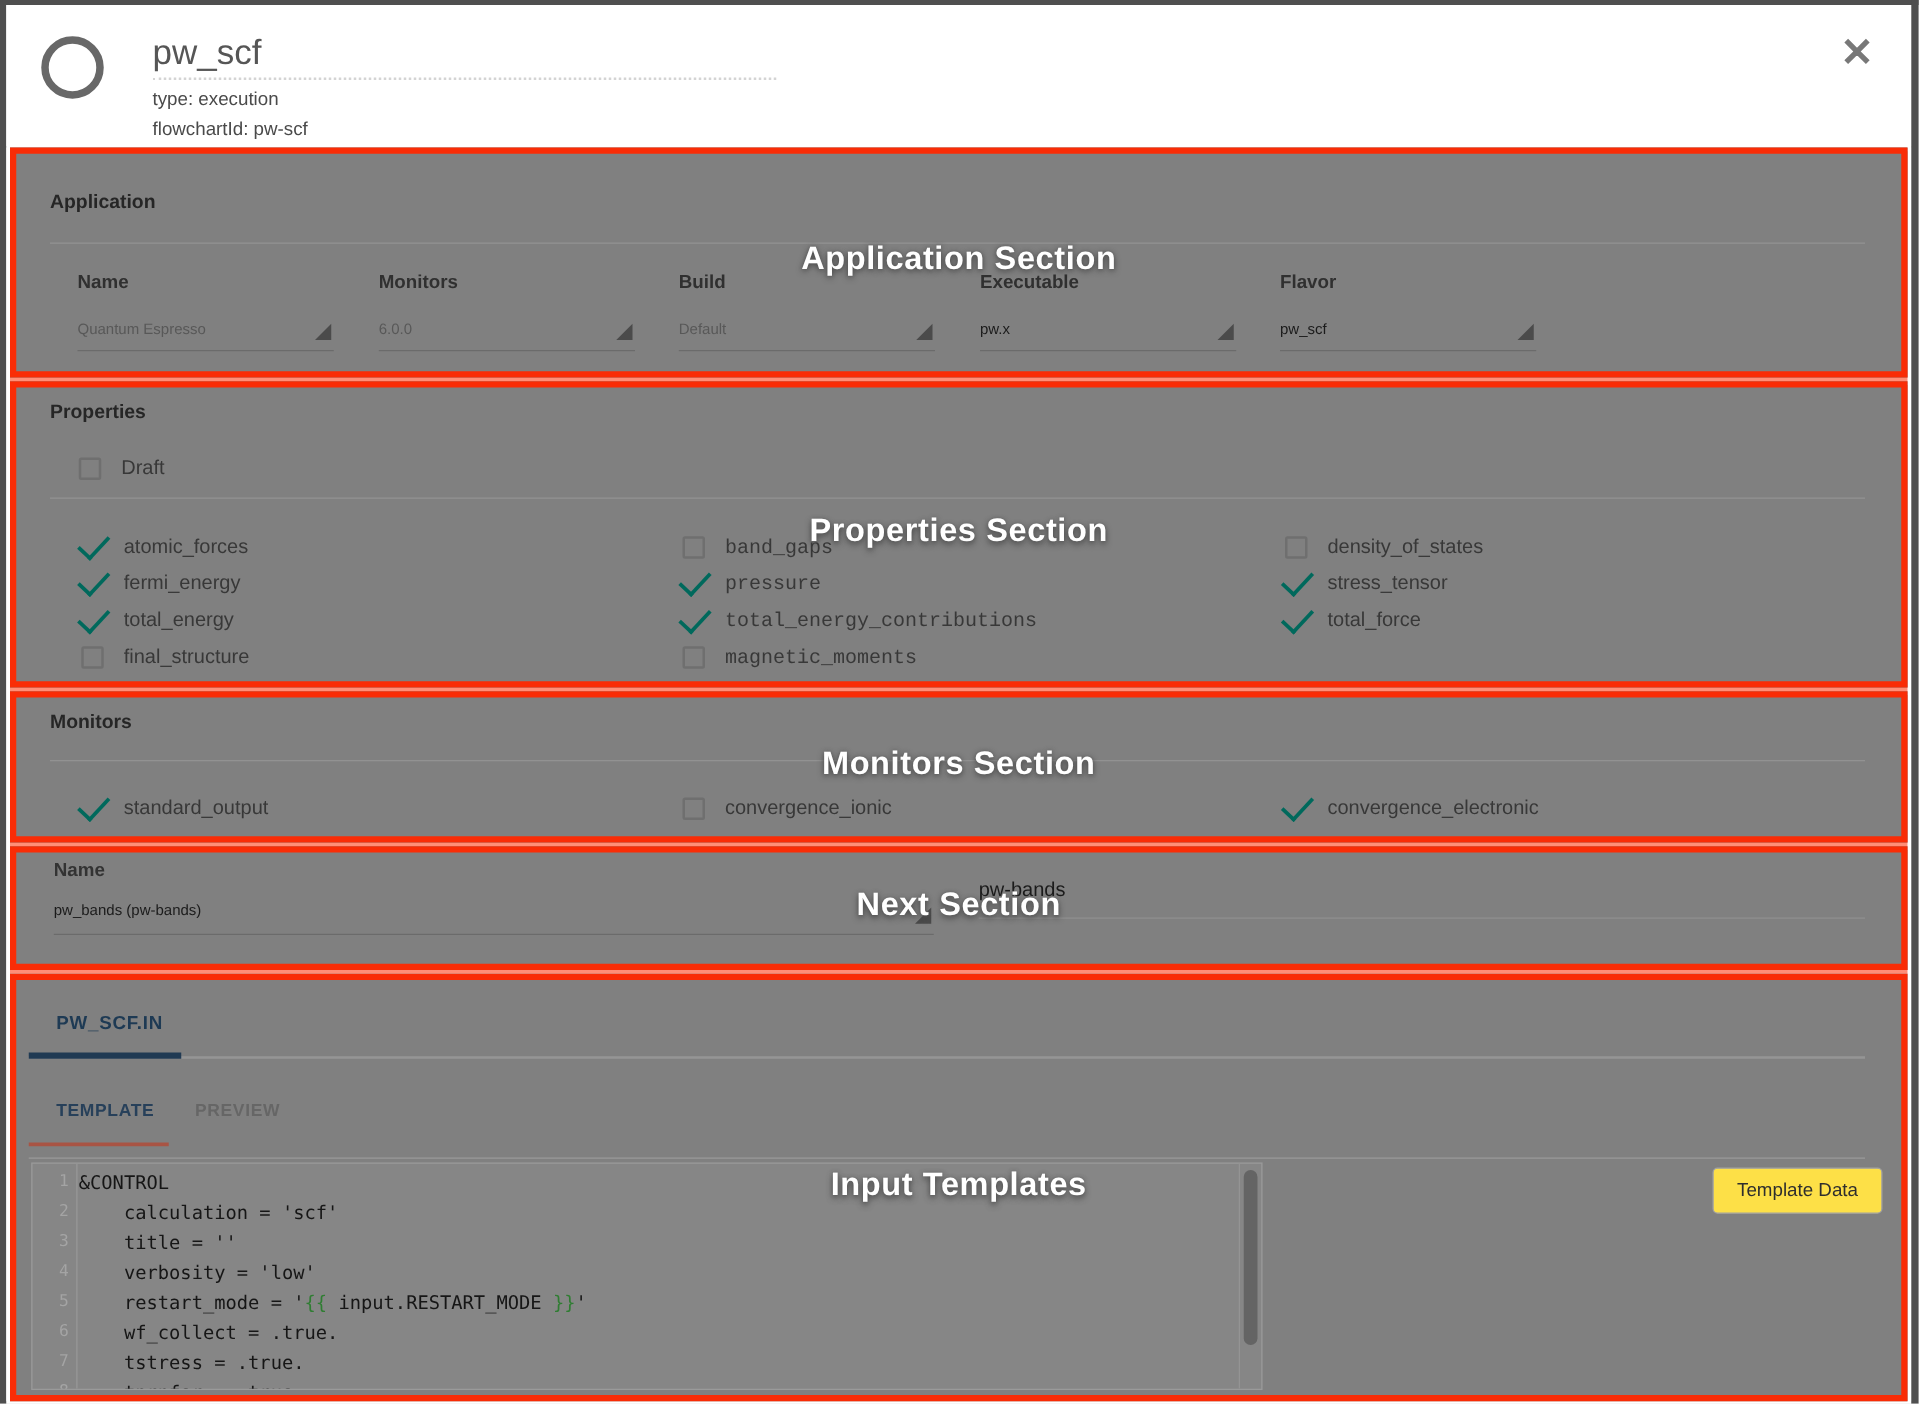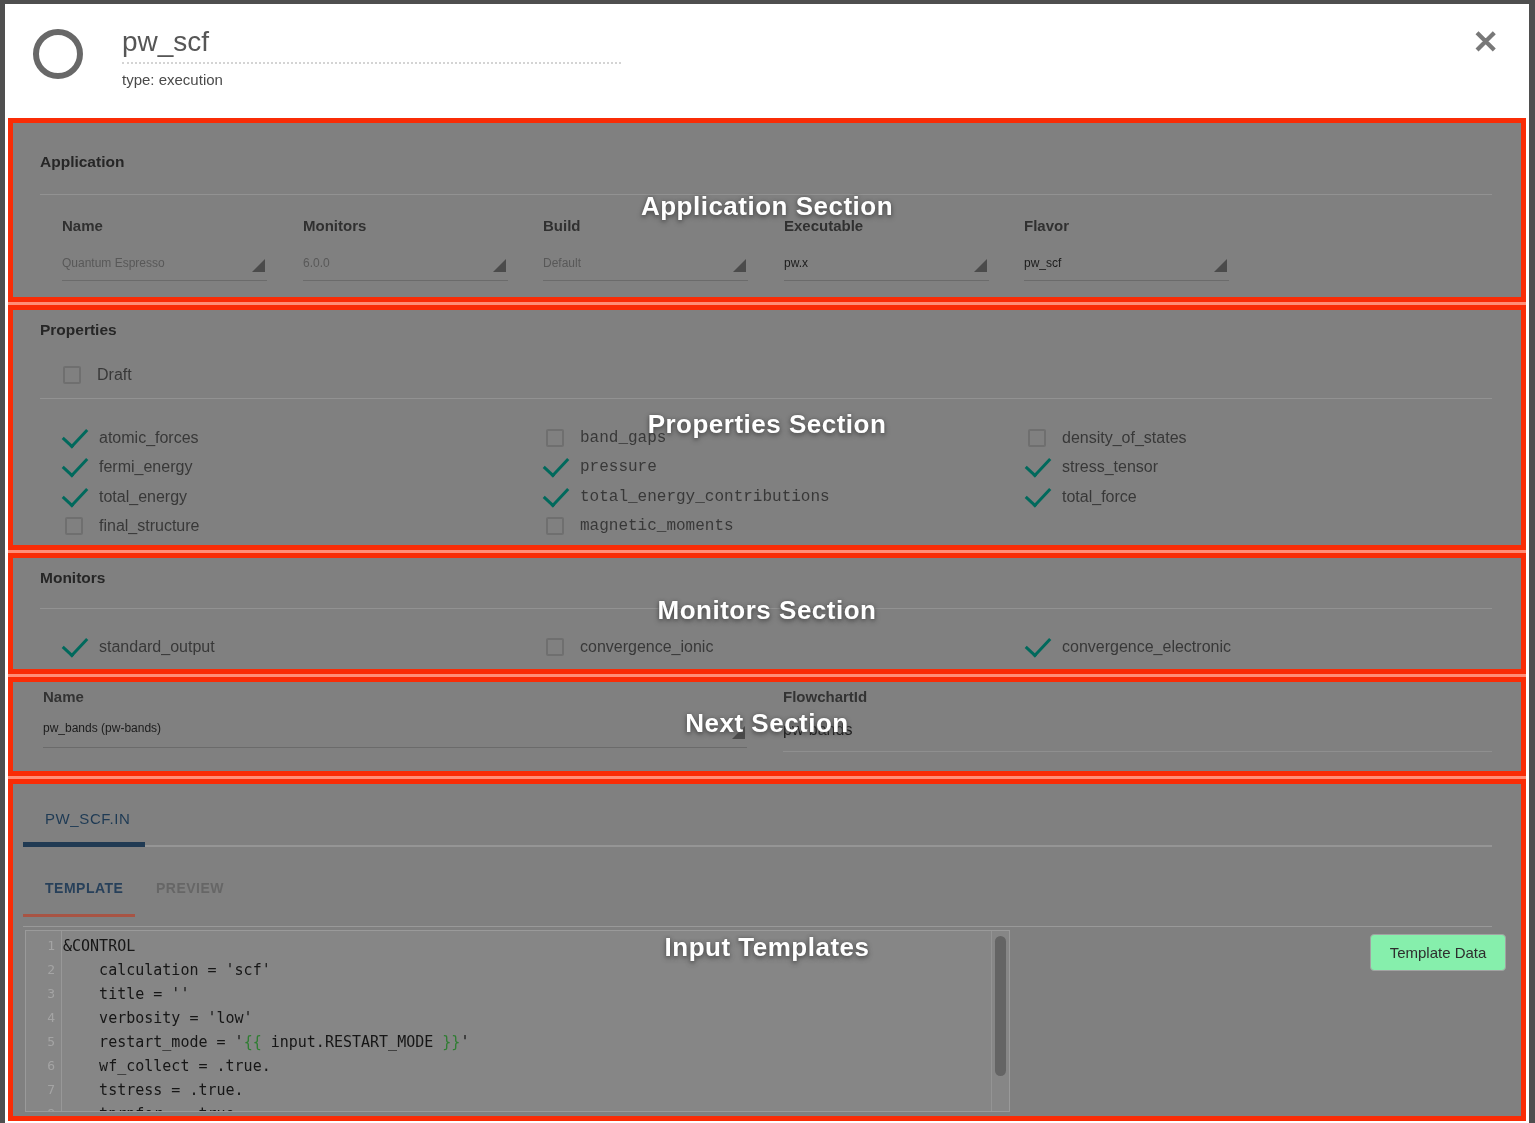--- a/index.html
+++ b/index.html
@@ -52,53 +52,54 @@
   .check-label{font-size:16px;color:#383838;}
   .draft-row{position:absolute;left:50px;top:44px;}
   
   .next-field{position:absolute;top:6px;}
   .next-field .f-label{font-size:15px;font-weight:600;color:#333;}
   .nf-0{left:30px;width:704px;}
   .nf-1{left:770px;width:709px;}
   .next-field .select{margin-top:16px;padding-bottom:12px;}
   .input-line{margin-top:16px;padding-bottom:12px;border-bottom:1px solid #8f8f8f;font-size:16px;color:#1b1b1b;}
   
-  .file-tab{position:absolute;left:32px;top:26px;font-size:15px;font-weight:400;letter-spacing:.6px;color:#1e3a54;cursor:pointer;}
+  .file-tab{position:absolute;left:32px;top:26px;font-size:15px;font-weight:700;letter-spacing:.6px;color:#1e3a54;cursor:pointer;}
   .tab-divider{position:absolute;left:10px;right:29px;top:61px;height:2px;background:#959595;}
   .tab-indicator{position:absolute;left:10px;top:58px;width:122px;height:5px;background:#203a53;z-index:2;}
   .subtab{position:absolute;top:96px;font-size:14px;font-weight:600;letter-spacing:.5px;cursor:pointer;}
   .subtab.active{color:#27405a;}
   .subtab.idle{color:#666;}
   .st-0{left:32px}.st-1{left:143px}
   .subtab-indicator{position:absolute;left:10px;top:130px;width:112px;height:3px;background:#a85444;}
   .subtab-divider{position:absolute;left:10px;right:29px;top:142px;height:1px;background:#999;}
   .editor{position:absolute;left:12px;top:146px;width:985px;height:182px;background:#868686;border:1px solid #9a9a9a;box-sizing:border-box;overflow:hidden;cursor:text;}
   .gutter{position:absolute;left:0;top:0;bottom:0;width:36px;border-right:1px solid #989898;box-sizing:border-box;padding-top:3px;}
   .gutter div{font-family:"DejaVu Sans Mono",monospace;font-size:13px;line-height:24px;color:#a4a4a4;text-align:right;padding-right:6px;}
   .code{position:absolute;left:37px;top:3px;right:18px;}
   .code-line{font-family:"DejaVu Sans Mono",monospace;font-size:15px;line-height:24px;color:#161616;white-space:pre;}
   .code-line .tmpl{color:#2f7d32;}
   .scroll-track{position:absolute;right:0;top:0;bottom:0;width:17px;border-left:1px solid #949494;}
   .scroll-thumb{position:absolute;right:3px;top:5px;width:11px;height:140px;border-radius:6px;background:#646464;cursor:grab;}
   .tpl-btn{
     position:absolute;left:1357px;top:150px;width:136px;height:37px;
-    background:#86efac;border:1px solid #a2a2a2;border-radius:4px;box-sizing:border-box;
+    background:#fde047;border:1px solid #a2a2a2;border-radius:4px;box-sizing:border-box;
     font-size:15px;color:#2e2e2e;display:flex;align-items:center;justify-content:center;cursor:pointer;
   }
 </style>
 </head>
 <body>
 
 <div class="viewport">
 
   <div class="hdr">
     <div class="avatar"></div>
     <div class="title-wrap">
       <div class="title">pw_scf</div>
       <div class="sub">type: execution</div>
+      <div class="sub">flowchartId: pw-scf</div>
     </div>
     <div class="close-x">✕</div>
   </div>
 
   <div class="sections">
 
     <div class="anno-box first box-app">
       <div class="anno-label" style="top:68px">Application Section</div>
       <div class="sec-heading" style="top:30px">Application</div>
       <div class="divider" style="top:71px"></div>
@@ -247,21 +248,20 @@
     <div class="anno-box box-next">
       <div class="anno-label" style="top:26px">Next Section</div>
       <div class="next-field nf-0">
         <div class="f-label">Name</div>
         <div class="select">
           <span>pw_bands (pw-bands)</span>
           <span class="tri"></span>
         </div>
       </div>
       <div class="next-field nf-1">
-        <div class="f-label">FlowchartId</div>
         <div class="input-line">pw-bands</div>
       </div>
     </div>
 
     <div class="anno-box last box-tpl">
       <div class="anno-label" style="top:148px">Input Templates</div>
       <div class="file-tab">PW_SCF.IN</div>
       <div class="tab-divider"></div>
       <div class="tab-indicator"></div>
       <div class="subtab active st-0">TEMPLATE</div>

